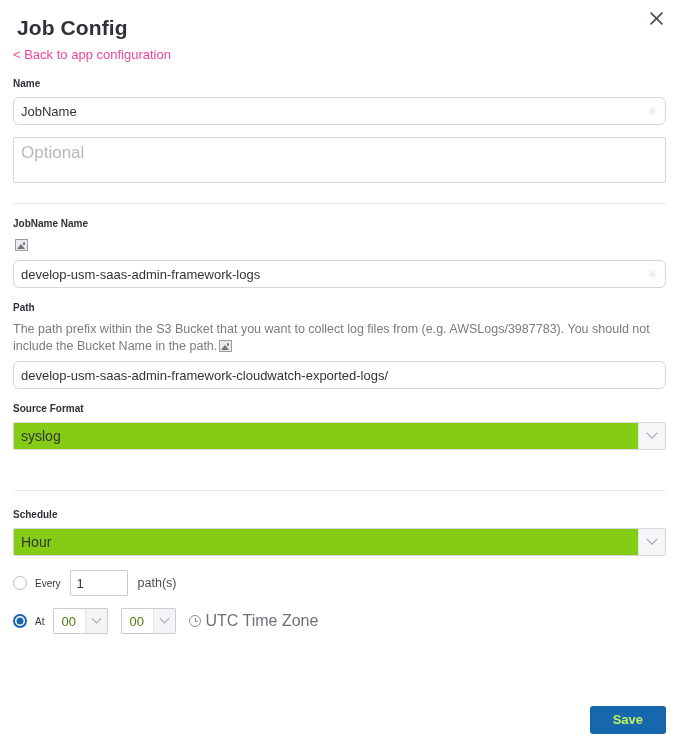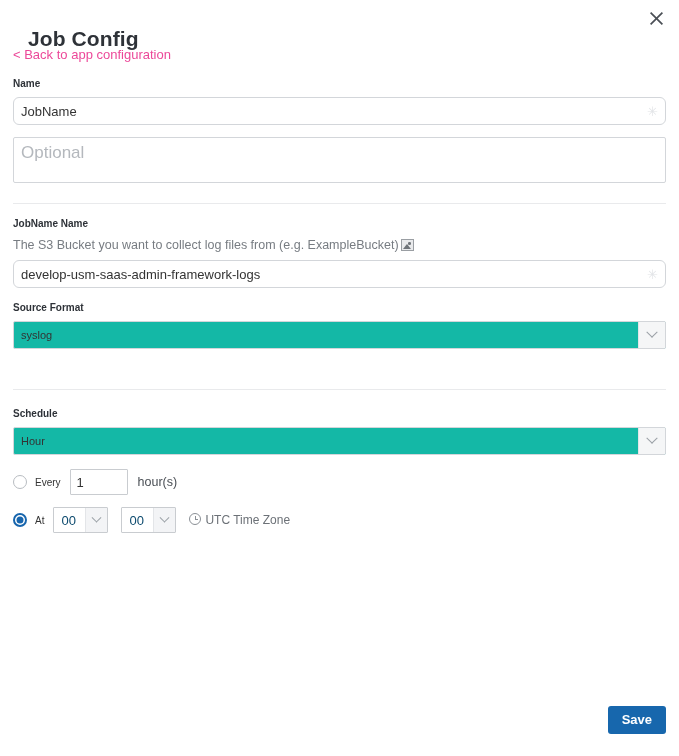--- a/index.html
+++ b/index.html
@@ -29,21 +29,21 @@
   .modal-header {
     position: relative;
     padding-top: 10px;
     height: 40px;
   }
   .modal-title {
     font-size: 21px;
     font-weight: bold;
     color: #2e3238;
     letter-spacing: 0.1px;
-    margin: 15px;
+    margin: 4px;
     line-height: 28px;
   }
   .close-icon {
     position: absolute;
     top: 8px;
     right: 0px;
     width: 20px;
     height: 20px;
     cursor: pointer;
     color: #4a4f55;
@@ -125,26 +125,26 @@
     pointer-events: none;
   }
 
   
   .select-box {
     position: relative;
     width: 100%;
     height: 28px;
     border: 1px solid #d3d6da;
     border-radius: 2px;
-    background: #14b8a6;
+    background: #84cc16;
     display: flex;
     align-items: center;
     padding-left: 7px;
     cursor: pointer;
-    font-size: 11px;
+    font-size: 14px;
     color: #333333;
   }
   .select-arrow {
     position: absolute;
     right: 0;
     top: 0;
     bottom: 0;
     width: 27px;
     background: #f5f6f7;
     border-left: 1px solid #e3e5e8;
@@ -255,38 +255,38 @@
     position: relative;
     width: 55px;
     height: 26px;
     border: 1px solid #c9ccd0;
     border-radius: 1px;
     background: #ffffff;
     display: flex;
     align-items: center;
     padding-left: 7px;
     font-size: 13px;
-    color: #0c4a6e;
+    color: #4d7c0f;
     cursor: pointer;
     margin-right: 13px;
   }
   .time-select .select-arrow {
     width: 22px;
     background: #f3f4f6;
     border-left: 1px solid #e3e5e8;
   }
   .time-select .chev {
     width: 7px; height: 7px;
     border-right-width: 1.4px;
     border-bottom-width: 1.4px;
   }
   .tz-wrap {
     display: flex;
-    align-items: flex-start;
-    font-size: 12px;
+    align-items: center;
+    font-size: 16px;
     color: #6c7177;
   }
   .clock-icon {
     width: 12px;
     height: 12px;
     border: 1.3px solid #8b9096;
     border-radius: 50%;
     position: relative;
     margin-right: 4px;
     flex: none;
@@ -310,27 +310,27 @@
   .footer {
     position: absolute;
     left: 13px;
     right: 13px;
     bottom: 22px;
     display: flex;
     justify-content: flex-end;
   }
   .save-button {
     background: #1767ad;
-    color: #ffffff;
+    color: #bef264;
     border: none;
     border-radius: 3px;
     font-family: "Liberation Sans", sans-serif;
     font-size: 13px;
     font-weight: bold;
-    padding: 7px 14px;
+    padding: 7px 23px;
     cursor: pointer;
     line-height: 14px;
   }
 </style>
 </head>
 <body>
 
 <div class="modal">
 
   
@@ -357,28 +357,35 @@
   
   <div class="field-group">
     <textarea class="text-area" placeholder="Optional" style=""></textarea>
   </div>
 
   <hr class="sep">
 
   
   <div class="field-group">
     <label class="field-label">JobName Name</label>
-    <span class="field-hint"><span>The S3 Bucket you want to collect log files from (e.g. ExampleBucket)</span><span class="img-icon"></span></span>
+    <span class="field-hint"><span class="img-icon"></span></span>
     <div class="input-wrap">
       <input class="text-input" type="text" value="develop-usm-saas-admin-framework-logs" style="">
       <span class="required-star">✳</span>
     </div>
   </div>
 
   
+  <div class="field-group">
+    <label class="field-label">Path</label>
+    <span class="field-hint"><span>The path prefix within the S3 Bucket that you want to collect log files from (e.g. AWSLogs/3987783). You should not include the Bucket Name in the path.</span><span class="img-icon"></span></span>
+    <div class="input-wrap">
+      <input class="text-input" type="text" value="develop-usm-saas-admin-framework-cloudwatch-exported-logs/" style="">
+    </div>
+  </div>
 
   
   <div class="field-group">
     <label class="field-label">Source Format</label>
     <div class="select-box">
       <span>syslog</span>
       <span class="select-arrow">
           <i class="chev"></i>
         </span>
     </div>
@@ -395,21 +402,21 @@
           <i class="chev"></i>
         </span>
     </div>
   </div>
 
   
   <div class="sched-row">
     <span class="radio"></span>
     <span class="sched-label">Every</span>
     <input class="num-input" type="text" value="1" style="">
-    <span class="unit-label">hour(s)</span>
+    <span class="unit-label">path(s)</span>
   </div>
 
   
   <div class="sched-row" style="margin-top:12px;">
     <span class="radio checked"></span>
     <span class="sched-label">At</span>
     <div class="time-select">
       <span>00</span>
       <span class="select-arrow">
           <i class="chev"></i>

